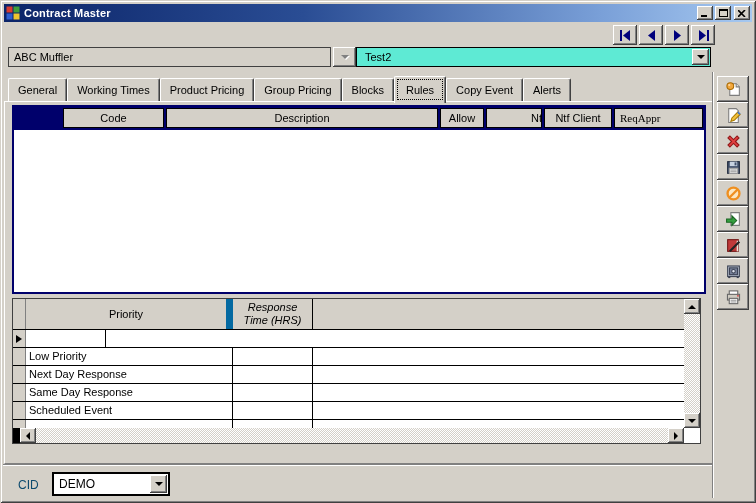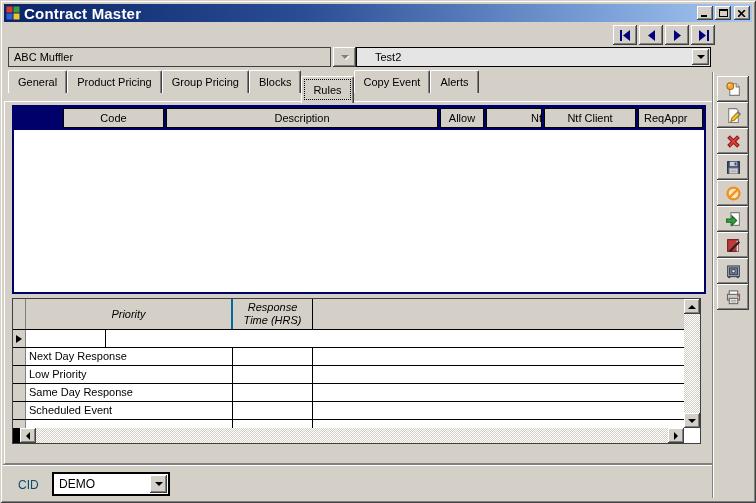--- a/index.html
+++ b/index.html
@@ -13,21 +13,21 @@
     overflow: hidden;
   }
 
   
   .titlebar {
     position: absolute; left: 4px; top: 4px; width: 748px; height: 18px;
     background: linear-gradient(90deg, #0b2468 0%, #2a4d94 40%, #7aa0d8 80%, #a6c8f0 100%);
     display: flex; align-items: center; padding: 0 2px;
   }
   .titlebar .app-icon { width: 14px; height: 14px; margin-right: 4px; flex: 0 0 auto; }
-  .titlebar .title-text { color: #fff; font-weight: bold; font-size: 15px; letter-spacing: 0.2px; }
+  .titlebar .title-text { color: #fff; font-weight: bold; font-size: 11px; letter-spacing: 0.2px; }
   .win-btns { margin-left: auto; display: flex; align-items: center; }
   .win-btn {
     width: 16px; height: 14px; background: #d4d0c8; display: flex; align-items: center; justify-content: center;
     box-shadow: inset -1px -1px 0 #404040, inset 1px 1px 0 #fff, inset -2px -2px 0 #808080, inset 2px 2px 0 #d4d0c8;
   }
   .win-btn + .win-btn { margin-left: 2px; }
 
   
   .nav-strip { position: absolute; left: 613px; top: 25px; display: flex; gap: 2px; }
   .nav-btn {
@@ -43,36 +43,36 @@
   .company-btn {
     position: absolute; left: 333px; top: 47px; width: 23px; height: 20px; background: #d4d0c8;
     box-shadow: inset -1px -1px 0 #404040, inset 1px 1px 0 #fff, inset -2px -2px 0 #808080, inset 2px 2px 0 #d4d0c8;
     display: flex; align-items: center; justify-content: center;
   }
   .dis-arrow { position: relative; width: 7px; height: 4px; }
   .dis-arrow::after { content:""; position:absolute; left:1px; top:1px; border-left:4px solid transparent; border-right:4px solid transparent; border-top:4px solid #fff; }
   .dis-arrow::before { content:""; position:absolute; left:0; top:0; border-left:4px solid transparent; border-right:4px solid transparent; border-top:4px solid #808080; z-index:1; }
   .contract-combo {
     position: absolute; left: 356px; top: 47px; width: 355px; height: 20px;
-    background: #e5e5e5; border: 1px solid #000; display: flex; align-items: center; padding-left: 18px; gap: 12px;
+    background: #5eead4; border: 1px solid #000; display: flex; align-items: center; padding-left: 8px; gap: 12px;
   }
   .combo-arrow-btn {
     margin-left: auto; width: 17px; height: 16px; margin-right: 1px; background: #d4d0c8;
     box-shadow: inset -1px -1px 0 #404040, inset 1px 1px 0 #fff, inset -2px -2px 0 #808080, inset 2px 2px 0 #d4d0c8;
     display: flex; align-items: center; justify-content: center; flex: 0 0 auto;
   }
   .tri-down { width:0; height:0; border-left:4px solid transparent; border-right:4px solid transparent; border-top:4px solid #000; }
   .tri-up { width:0; height:0; border-left:4px solid transparent; border-right:4px solid transparent; border-bottom:4px solid #000; }
   .tri-left { width:0; height:0; border-top:4px solid transparent; border-bottom:4px solid transparent; border-right:4px solid #000; }
   .tri-right { width:0; height:0; border-top:4px solid transparent; border-bottom:4px solid transparent; border-left:4px solid #000; }
 
   
   .tabstrip { position: absolute; left: 8px; top: 76px; height: 27px; display: flex; align-items: flex-end; z-index: 3; }
   .tab {
-    height: 23px; margin-bottom: 10px; padding: 0 9px; background: #d4d0c8;
+    height: 23px; margin-bottom: 2px; padding: 0 9px; background: #d4d0c8;
     border-top: 1px solid #fff; border-left: 1px solid #fff; border-right: 1px solid #404040;
     box-shadow: inset -1px 0 0 #808080; border-radius: 2px 2px 0 0;
     display: flex; align-items: center; white-space: nowrap;
   }
   .tab.active {
     height: 27px; margin-bottom: 0; padding: 0 11px; position: relative; z-index: 4;
     outline: 1px dotted #000; outline-offset: -4px;
   }
 
   
@@ -83,28 +83,28 @@
   .panel-bottom-highlight { position: absolute; left: 4px; top: 465px; width: 709px; height: 1px; background: #fff; }
 
   
   .rules-table { position: absolute; left: 12px; top: 105px; width: 694px; height: 189px; background: #fff; border: 2px solid #00006b; }
   .rules-header { display: flex; background: #00006b; padding: 1px 1px 2px 1px; gap: 2px; height: 23px; }
   .rh-cell {
     background: #d4d0c8; border: 1px solid #000; height: 20px; line-height: 18px;
     text-align: center; overflow: hidden; white-space: nowrap;
   }
   .rh-code { width: 101px; margin-left: 48px; } .rh-desc { width: 272px; } .rh-allow { width: 44px; }
-  .rh-crm { width: 56px; padding-left: 44px; } .rh-client { width: 92px; text-align: center; } .rh-reqappr { flex: 1; text-align: left; padding-left: 5px; }
+  .rh-crm { width: 56px; padding-left: 44px; } .rh-client { width: 68px; text-align: center; } .rh-reqappr { flex: 1; text-align: left; padding-left: 5px; font-family: Liberation Serif, serif; }
   .rules-body { background: #fff; height: 162px; }
 
   
   .priority-grid { position: absolute; left: 12px; top: 298px; width: 689px; height: 146px; background: #fff; border: 1px solid #404040; }
   .grid-head { display: flex; height: 31px; border-bottom: 1px solid #000; background: #d4d0c8; }
   .gh-sel { width: 13px; border-right: 1px solid #808080; background: #d4d0c8; }
-  .gh-priority { width: 207px; border-right: 2px solid #0369a1; display:flex; align-items:center; justify-content:center;font-style:italic; }
+  .gh-priority { width: 207px; border-right: 7px solid #0369a1; display:flex; align-items:center; justify-content:center; }
   .gh-response { width: 80px; border-right: 1px solid #000; display:flex; align-items:center; justify-content:center; text-align:center; }
   .gh-response span { display:inline-block; width: 68px; line-height: 13px; font-style: italic; }
   .gh-fill { flex: 1; }
   .grid-row { display: flex; height: 18px; background: #fff; border-bottom: 1px solid #000; }
   .g-sel { width: 13px; background: #d4d0c8; border-right: 1px solid #808080; display:flex; align-items:center; justify-content:center; }
   .row-marker { display:none; }
   .grid-row.selected .row-marker { display:block; width:0; height:0; border-left:6px solid #000; border-top:4px solid transparent; border-bottom:4px solid transparent; }
   .g-priority { width: 207px; border-right: 1px solid #000; padding: 2px 0 0 3px; overflow:hidden; white-space:nowrap; }
   .g-response { width: 80px; border-right: 1px solid #000; }
   .g-fill2 { flex: 1; }
@@ -213,20 +213,21 @@
 
   <div class="contract-combo">
     <span>Test2</span>
     <span class="combo-arrow-btn">
         <span class="tri-down"></span>
       </span>
   </div>
 
   <div class="tabstrip">
       <div class="tab">General</div>
+      <div class="tab">Working Times</div>
       <div class="tab">Product Pricing</div>
       <div class="tab">Group Pricing</div>
       <div class="tab">Blocks</div>
       <div class="tab active">Rules</div>
       <div class="tab">Copy Event</div>
       <div class="tab">Alerts</div>
     </div>
 
   <div class="page-panel"></div>
   <div class="panel-bottom-highlight"></div>
@@ -256,27 +257,27 @@
     <div>
         <div class="grid-row selected">
         <div class="g-sel">
             <span class="row-marker"></span>
           </div>
         <div class="g-response"></div>
         <div class="g-fill2"></div>
       </div>
         <div class="grid-row">
         <div class="g-sel"></div>
-        <div class="g-priority">Next Day Response</div>
+        <div class="g-priority">Low Priority</div>
         <div class="g-response"></div>
         <div class="g-fill2"></div>
       </div>
         <div class="grid-row">
         <div class="g-sel"></div>
-        <div class="g-priority">Low Priority</div>
+        <div class="g-priority">Next Day Response</div>
         <div class="g-response"></div>
         <div class="g-fill2"></div>
       </div>
         <div class="grid-row">
         <div class="g-sel"></div>
         <div class="g-priority">Same Day Response</div>
         <div class="g-response"></div>
         <div class="g-fill2"></div>
       </div>
         <div class="grid-row">

